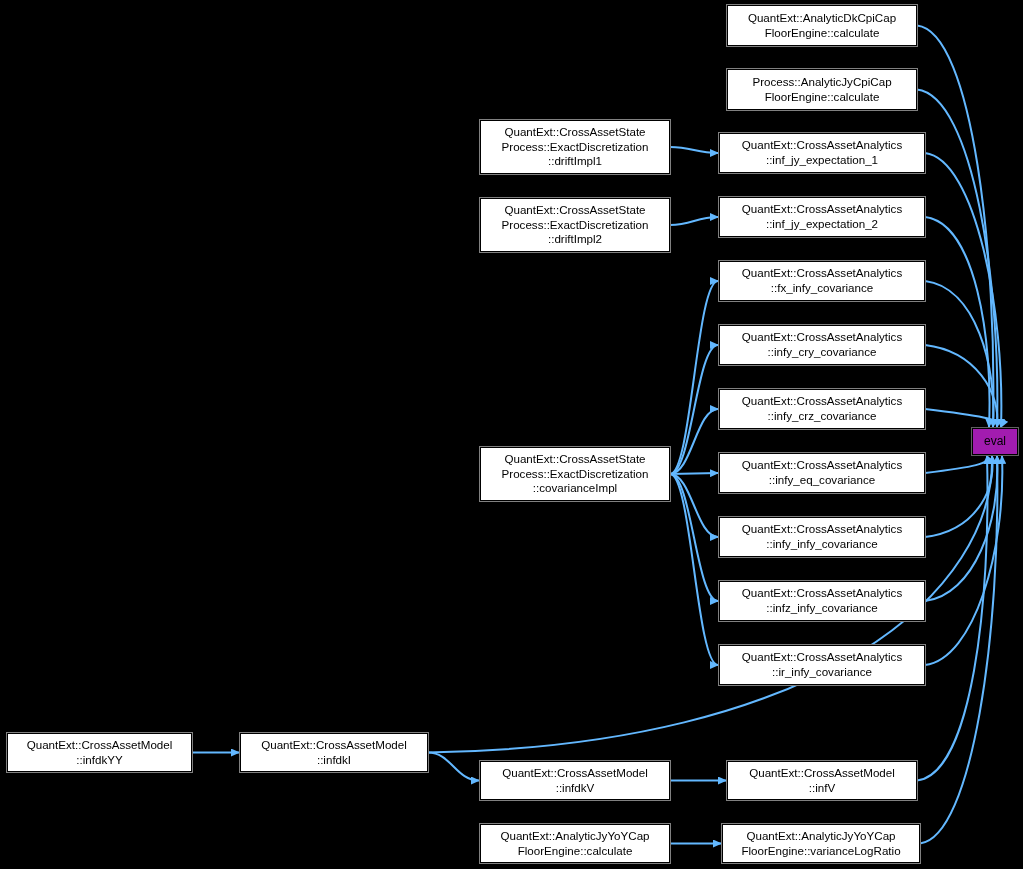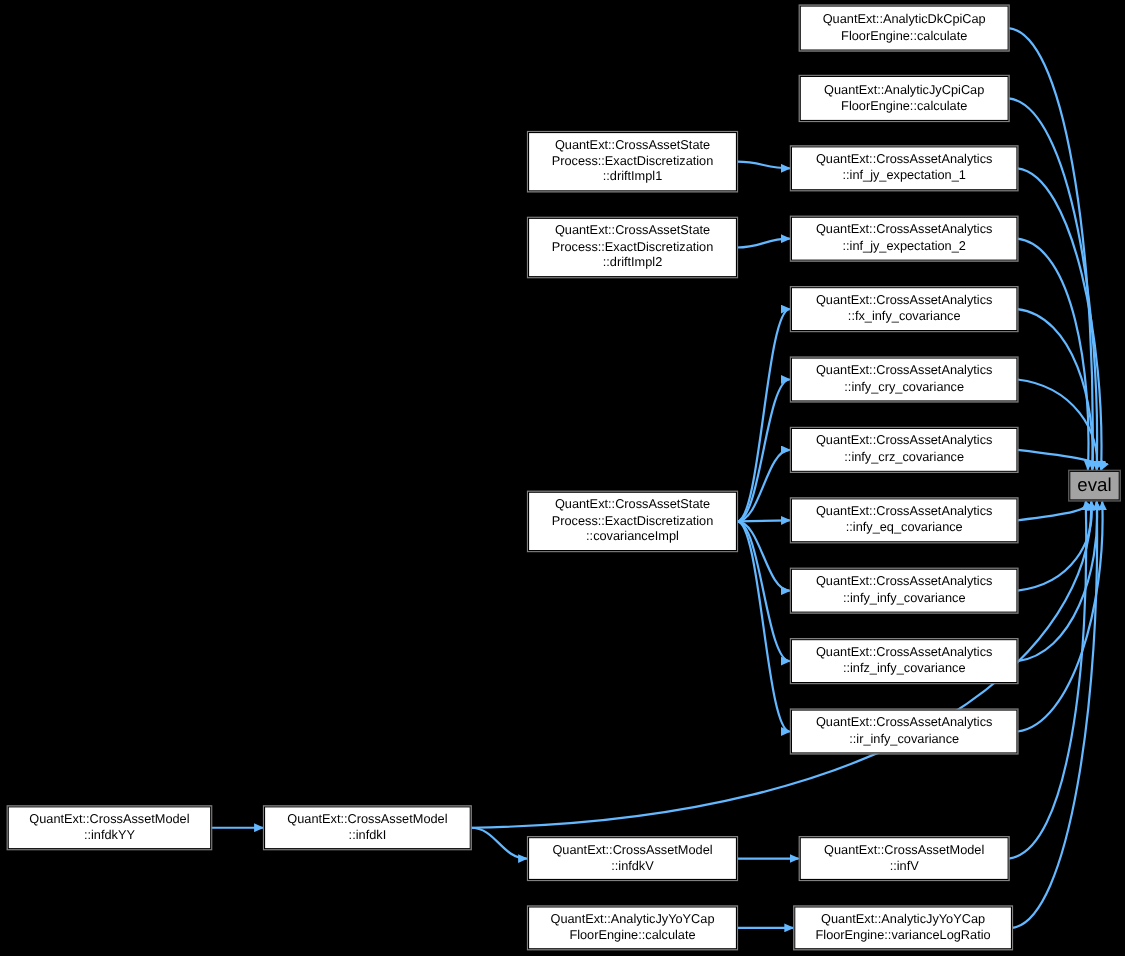--- a/index.html
+++ b/index.html
@@ -41,24 +41,24 @@
     z-index: 5;
     cursor: pointer;
   }
   .node .nlabel {
     display: block;
     width: 100%;
     white-space: pre-line;
     padding: 0 2px;
   }
   .node.current {
-    background: #a3a3a3;
+    background: #a21caf;
     border: 1px solid #000000;
     outline: 1px solid #606060;
-    font-size: 17px;
+    font-size: 12px;
   }
 </style>
 </head>
 <body>
 
 <div id="graph">
 
   <svg id="edges" viewBox="0 0 1023 869" width="1023" height="869">
     <defs>
       <marker id="ah" markerWidth="9" markerHeight="8" refX="8" refY="4" orient="auto" markerUnits="userSpaceOnUse">
@@ -95,21 +95,21 @@
         <path d="M920,843.5 C972.5,837.5 1001,630.375 997,456" marker-end="url(#ah)"></path>
       </g>
   </svg>
 
   <div id="node-layer">
       <div class="node" style="left: 727px; top: 5px; width: 190px; height: 41px;">
         <span class="nlabel">QuantExt::AnalyticDkCpiCap
 FloorEngine::calculate</span>
       </div>
       <div class="node" style="left: 727px; top: 69px; width: 190px; height: 41px;">
-        <span class="nlabel">QuantExt::AnalyticJyCpiCap
+        <span class="nlabel">Process::AnalyticJyCpiCap
 FloorEngine::calculate</span>
       </div>
       <div class="node" style="left: 480px; top: 120px; width: 190px; height: 54px;">
         <span class="nlabel">QuantExt::CrossAssetState
 Process::ExactDiscretization
 ::driftImpl1</span>
       </div>
       <div class="node" style="left: 719px; top: 133px; width: 206px; height: 40px;">
         <span class="nlabel">QuantExt::CrossAssetAnalytics
 ::inf_jy_expectation_1</span>

